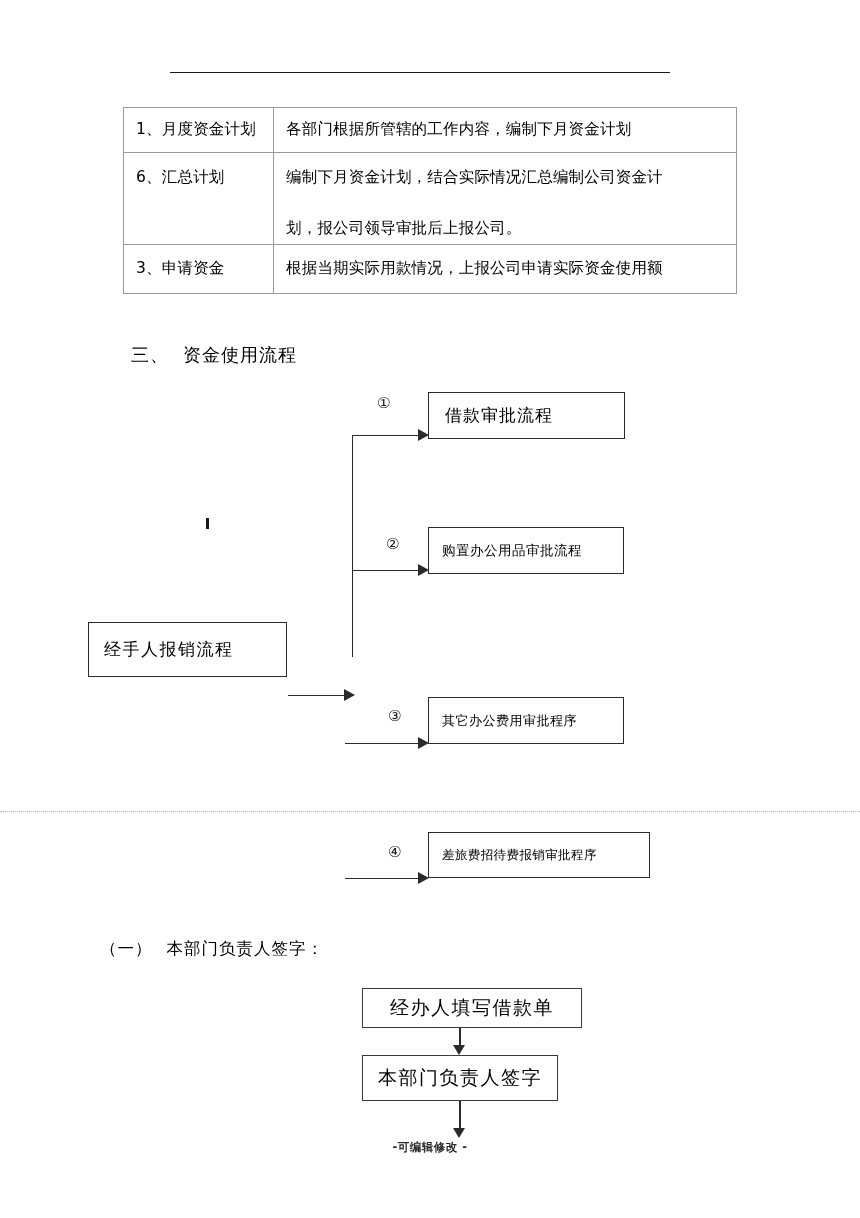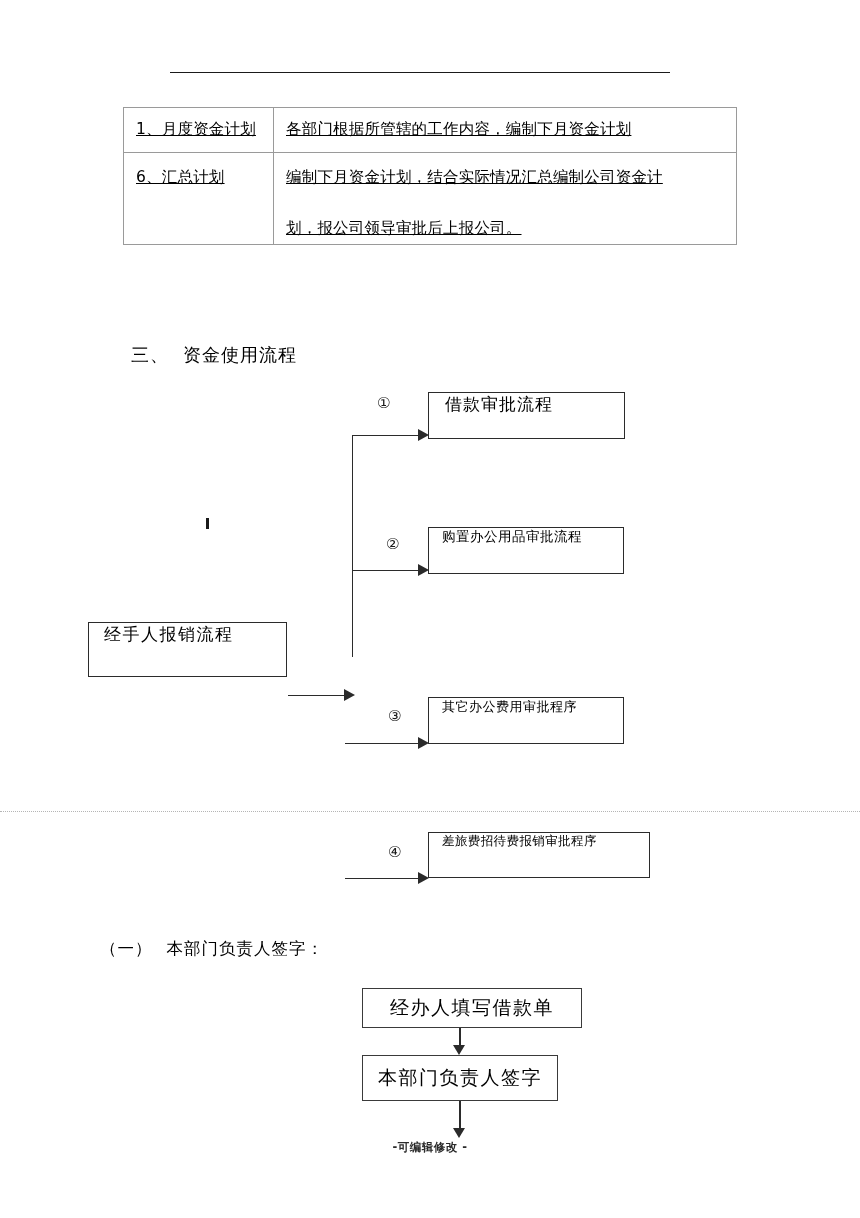--- a/index.html
+++ b/index.html
@@ -41,21 +41,20 @@
     border-collapse: collapse;
     table-layout: fixed;
   }
   .info-table td {
     border: 1px solid #9a9a9a;
     padding: 0 12px;
     font-size: 15.5px;
     line-height: 1.9;
     vertical-align: middle;
     letter-spacing: 0.2px;
-    text-decoration: underline;
   }
   .info-table td.col-a { width: 150px; }
   .info-table td.col-b { width: 463px; }
   .row-1 td { height: 45px; }
   .row-2 td { height: 91px; vertical-align: top; padding-top: 10px; }
   .row-3 td { height: 49px; }
   .row-2 .col-a { vertical-align: top; padding-top: 10px; }
   .cell-line { display: block; }
   .cell-line + .cell-line { margin-top: 22px; }
 
@@ -70,20 +69,21 @@
   #heading-3 { left: 131px; top: 343px; }
   #heading-1 { left: 100px; top: 938px; font-size: 16.5px; }
   .heading .num { margin-right: 14px; }
 
   
   .flowbox {
     position: absolute;
     border: 1.5px solid #2b2b2b;
     background: #ffffff;
     display: flex;
+    align-items: center;
     white-space: nowrap;
   }
   .flowbox span { display: block; }
 
   #box-1 { left: 428px; top: 392px; width: 197px; height: 47px; }
   #box-1 span { font-size: 17px; padding-left: 16px; letter-spacing: 1px; }
 
   #box-2 { left: 428px; top: 527px; width: 196px; height: 47px; }
   #box-2 span { font-size: 13.5px; padding-left: 13px; letter-spacing: .5px; }
 
@@ -218,20 +218,26 @@
           <span class="cell-line">各部门根据所管辖的工作内容，编制下月资金计划</span>
         </td>
       </tr>
       <tr class="row-2">
         <td class="col-a">6、汇总计划</td>
         <td class="col-b">
           <span class="cell-line">编制下月资金计划，结合实际情况汇总编制公司资金计</span>
           <span class="cell-line">划，报公司领导审批后上报公司。</span>
         </td>
       </tr>
+      <tr class="row-3">
+        <td class="col-a">3、申请资金</td>
+        <td class="col-b">
+          <span class="cell-line">根据当期实际用款情况，上报公司申请实际资金使用额</span>
+        </td>
+      </tr>
     </tbody>
   </table>
 
   <div class="heading" id="heading-3">
     <span class="num">三、</span><span>资金使用流程</span>
   </div>
 
   <div class="flowbox" id="box-main">
     <span>经手人报销流程</span>
   </div>

